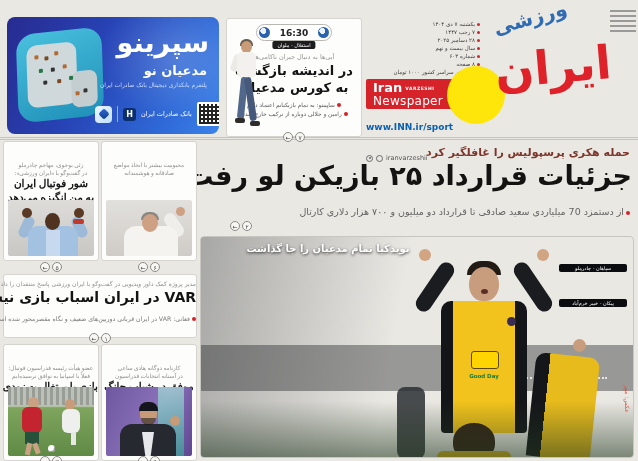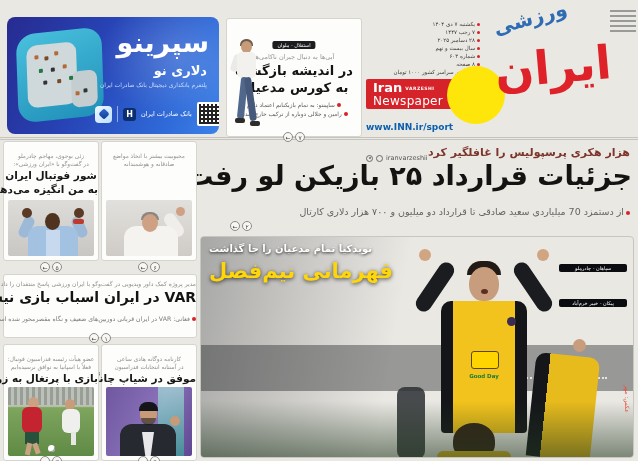--- a/index.html
+++ b/index.html
@@ -93,21 +93,21 @@
 
   
   .lead-kicker{left:228px;top:146px;width:402px;text-align:right;font-size:11px;font-weight:bold;color:#7c352a;}
   .lead-head{left:206px;top:160px;width:426px;text-align:right;font-size:27px;font-weight:bold;color:#141312;white-space:nowrap;letter-spacing:-0.5px;}
   .lead-sub{left:228px;top:206px;width:402px;text-align:right;font-size:9.5px;color:#636363;}
 
   
   .kicker-sm{font-size:5.8px;line-height:8px;color:#8f8f8f;text-align:center;white-space:nowrap;}
   .head-sm{font-size:10.5px;line-height:14px;font-weight:bold;color:#161616;text-align:center;white-space:nowrap;letter-spacing:-0.2px;}
   .photo{position:absolute;left:4px;right:4px;bottom:4px;border-radius:2px;overflow:hidden;}
-  .pad-top{padding-top:10px;}
+  .pad-top{padding-top:19px;font-family:Liberation Serif, serif;}
 
   .ph-karim{height:56px;background:linear-gradient(#e2e0dc,#cfccc7);}
   .ph-karim .torso{position:absolute;left:18px;bottom:-4px;width:54px;height:34px;border-radius:12px 12px 0 0;background:#f4f3f0;}
   .ph-karim .head{position:absolute;left:36px;bottom:24px;width:16px;height:18px;border-radius:50%;background:#cfa184;}
   .ph-karim .hair{position:absolute;left:35px;bottom:36px;width:18px;height:8px;border-radius:8px 8px 0 0;background:#8b8682;}
   .ph-karim .hand{position:absolute;left:70px;bottom:40px;width:9px;height:9px;border-radius:50%;background:#cfa184;}
   .ph-karim .sleeve{position:absolute;left:62px;bottom:18px;width:12px;height:26px;border-radius:6px;background:#efeeea;transform:rotate(-35deg);}
 
   .ph-bouj{height:56px;background:linear-gradient(#dddcd9,#c8c7c4);}
   .ph-bouj .torso{position:absolute;left:20px;bottom:-4px;width:50px;height:34px;border-radius:10px 10px 0 0;background:#a3c2e2;}
@@ -170,21 +170,21 @@
       background:linear-gradient(90deg,#141519 0 14%,#f2c31c 14% 86%,#141519 86% 100%);}
   .mp-player .crest{position:absolute;left:88px;top:74px;width:9px;height:9px;border-radius:50%;background:#3a2b52;}
   .mp-player .chip{position:absolute;left:52px;top:108px;width:26px;height:16px;background:#ffd400;border:1px solid #5a4a12;border-radius:3px;}
   .mp-player .sponsor{position:absolute;left:22px;top:130px;width:86px;text-align:center;font-size:5.5px;font-weight:bold;color:#1d7a36;direction:ltr;}
   .mp-head2{position:absolute;left:252px;top:186px;width:42px;height:36px;border-radius:50% 50% 40% 40%;background:#35241六;background:#352417;}
   .mp-shoulders2{position:absolute;left:236px;top:214px;width:74px;height:12px;border-radius:6px;background:#e3b81e;}
   .mp-player3{position:absolute;left:330px;top:118px;width:64px;height:104px;background:linear-gradient(90deg,#15161a 0 22%,#e8bb1d 22% 100%);border-radius:10px 10px 0 0;transform:rotate(6deg);}
   .mp-fist3{position:absolute;left:372px;top:102px;width:13px;height:13px;border-radius:50%;background:#c89d7d;}
   .mp-dark{position:absolute;left:196px;top:150px;width:28px;height:72px;background:#2c2f33;border-radius:8px;opacity:.85;}
 
-  .mp-text{position:absolute;left:8px;top:6px;width:214px;text-align:left;}
+  .mp-text{position:absolute;left:20px;top:6px;width:214px;text-align:center;}
   .mp-kicker{font-size:10px;font-weight:bold;color:#fff;text-shadow:0 1px 3px rgba(0,0,0,.8);margin-bottom:3px;}
   .mp-h{font-size:21px;line-height:28px;font-weight:bold;color:#ffd60a;text-shadow:0 1px 4px rgba(0,0,0,.75);white-space:nowrap;}
 
   .scorebadge{position:absolute;left:352px;width:80px;height:20px;background:rgba(14,16,21,.55);border:1px solid rgba(255,255,255,.4);
       border-radius:11px;display:flex;align-items:center;justify-content:space-between;padding:0 2px;direction:ltr;box-sizing:border-box;}
   .scorebadge .sc{font-size:10px;font-weight:bold;color:#fff;letter-spacing:1px;}
   .slogo{width:14px;height:14px;border-radius:50%;}
   .slogo.white-blue{background:radial-gradient(circle at 50% 45%,#24427e 34%,#f3f5f8 36%);}
   .slogo.sepahan{background:radial-gradient(circle at 50% 50%,#14120d 40%,#e8c020 42% 70%,#14120d 72%);}
   .slogo.white-green{background:radial-gradient(circle at 50% 45%,#1c6b34 34%,#f3f7f2 36%);}
@@ -231,36 +231,41 @@
 </div>
 
 <div class="abs ad">
   <div class="ad-glow"></div>
   <div class="ad-iso">
     <div class="floor"></div>
       <div class="floor2"></div>
       <div class="desks"></div>
   </div>
   <div class="ad-logo nowrap">سپرینو</div>
-  <div class="ad-name nowrap">دلاری نو</div>
+  <div class="ad-name nowrap">مدعیان نو</div>
   <div class="ad-tag nowrap">پلتفرم بانکداری دیجیتال بانک صادرات ایران</div>
   <div class="ad-bottom">
     <div class="ad-appicon">
         <span></span>
       </div>
     <div class="ad-sep"></div>
     <div class="ad-bankmark">H</div>
     <div class="ad-banktext">بانک صادرات ایران</div>
     <div class="ad-qr">
         <div class="q"></div>
       </div>
   </div>
 </div>
 
 <div class="box match-box">
+  <div class="mb-badge">
+    <span class="mb-logo"></span>
+    <span class="mb-time ltr">16:30</span>
+    <span class="mb-logo"></span>
+  </div>
   <div class="mb-teams">استقلال - ملوان</div>
   <div class="mb-kicker nowrap">آبی‌ها به دنبال جبران ناکامی‌ها</div>
   <div class="mb-head">
     <div>در اندیشه بازگشت</div>
     <div>به کورس مدعیان</div>
   </div>
   <div class="mb-bullets">
     <div class="mb-bullet"><span class="reddot"></span><span>ساپینتو: به تمام بازیکنانم اعتماد دارم</span></div>
     <div class="mb-bullet"><span class="reddot"></span><span>رامین و جلالی دوباره از ترکیب خارج شدند</span></div>
   </div>
@@ -273,21 +278,21 @@
       <div class="jeans2"></div>
       <div class="shoe"></div>
       <div class="shoe2"></div>
   </div>
   <div class="refpair" style="left:50%;transform:translateX(-50%);bottom:-6px;">
     <span class="refc">←</span>
     <span class="refc">۷</span>
   </div>
 </div>
 
-<div class="abs lead-kicker nowrap">هزار هکری پرسپولیس را غافلگیر کرد</div>
+<div class="abs lead-kicker nowrap">حمله هکری پرسپولیس را غافلگیر کرد</div>
 <div class="abs lead-head">جزئیات قرارداد ۲۵ بازیکن لو رفت</div>
 <div class="abs lead-sub nowrap">
   <span class="reddot"></span><span>از دستمزد 70 میلیاردی سعید صادقی تا قرارداد دو میلیون و ۷۰۰ هزار دلاری کارتال</span>
 </div>
 <div class="refpair" style="left:230px;top:221px;">
   <span class="refc">←</span>
   <span class="refc">۲</span>
 </div>
 
 <div class="box" style="left:101px;top:141px;width:96px;height:120px;">
@@ -410,21 +415,20 @@
       <div class="crest"></div>
     <div class="chip"></div>
     <div class="sponsor">Good Day</div>
   </div>
   <div class="mp-head2"></div>
   <div class="mp-shoulders2"></div>
   <div class="mp-green"></div>
 
   <div class="mp-text">
     <div class="mp-kicker nowrap">نویدکیا تمام مدعیان را جا گذاشت</div>
-    <div class="mp-h">قهرمانی نیم‌فصل</div>
   </div>
 
   <div class="scorelabel" style="top:27px;">سپاهان - چادرملو</div>
 
   <div class="scorelabel" style="top:62px;">پیکان - خیبر خرم‌آباد</div>
 
   <div class="credit">عکس: مهر</div>
 </div>
 
 </body></html>

